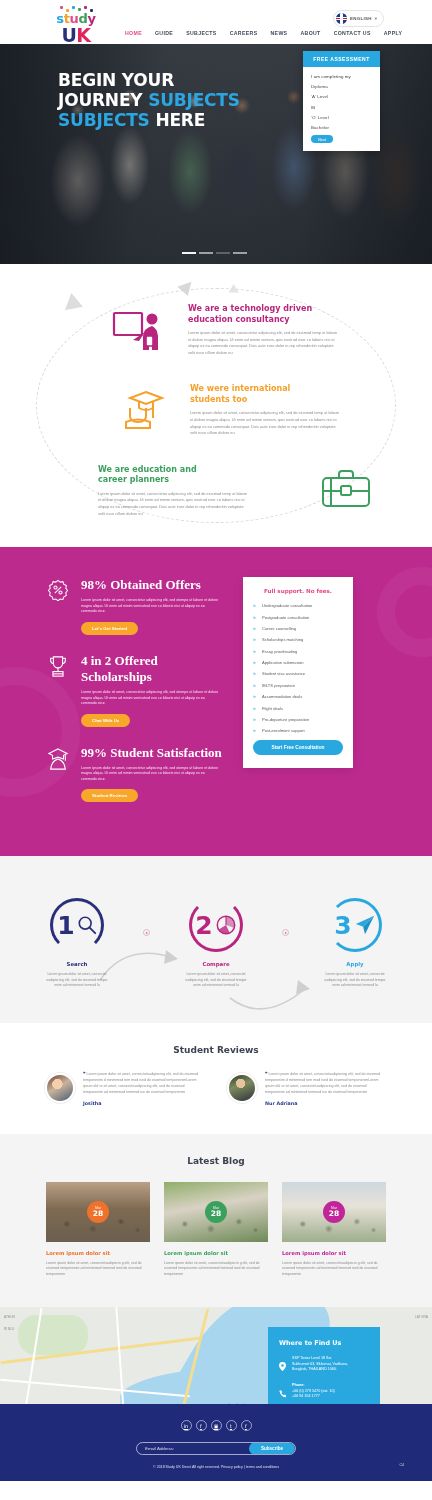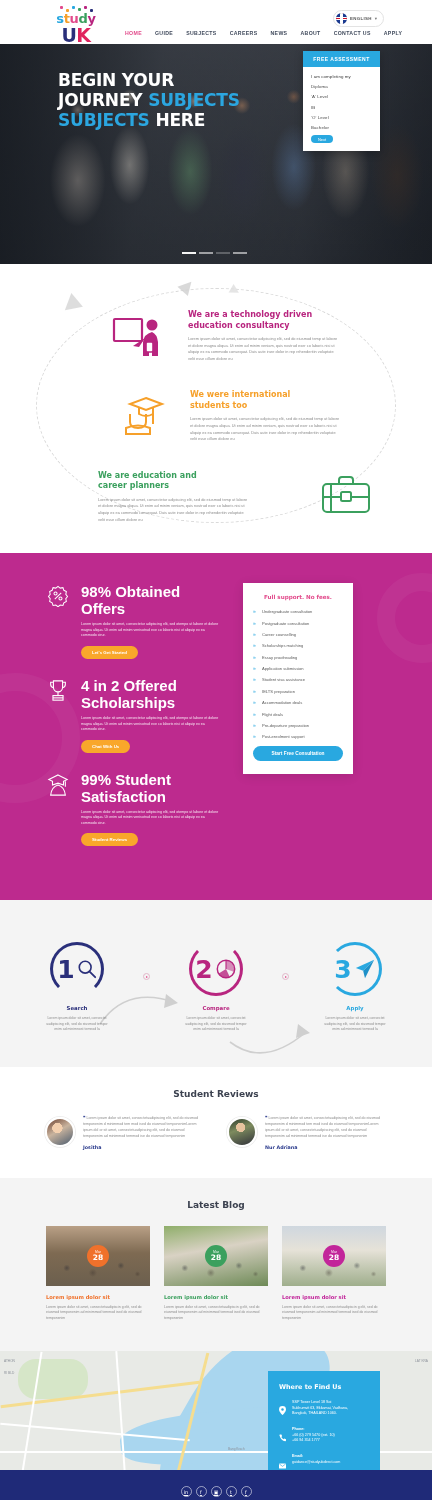--- a/index.html
+++ b/index.html
@@ -140,21 +140,21 @@
   .plane.p1 { left: 62px; top: 33px; border-left: 9px solid transparent; border-right: 9px solid transparent; border-bottom: 16px solid #d4d4d4; transform: rotate(-130deg); }
   .plane.p2 { left: 180px; top: 16px; border-left: 7px solid transparent; border-right: 7px solid transparent; border-bottom: 13px solid #cfcfcf; transform: rotate(42deg); }
   .plane.p3 { left: 230px; top: 22px; border-left: 5px solid transparent; border-right: 5px solid transparent; border-bottom: 9px solid #dedede; transform: rotate(120deg); }
 
   .feat { position: relative; display: flex; align-items: flex-start; }
   .feat .ic { flex: none; display: flex; align-items: center; justify-content: center; }
   .feat .tx h3 { font-size: 8px; line-height: 10.5px; font-weight: bold; font-family: "DejaVu Sans", sans-serif; }
   .feat .tx p {
     font-size: 3.9px; line-height: 6.6px; color: #8b8b8b; margin-top: 5px; max-width: 150px;
   }
-  .feat1 { padding-left: 110px; margin-top: 18px; }
+  .feat1 { padding-left: 110px; margin-top: 12px; }
   .feat1 .ic { position: absolute; left: 112px; top: 6px; }
   .feat1 .tx { margin-left: 78px; }
   .feat1 h3 { color: #b8257f; }
 
   .feat2 { padding-left: 98px; margin-top: 28px; }
   .feat2 .tx { width: 165px; }
   .feat2 h3 { color: #3ba05e; }
   .feat2 .ic { position: absolute; right: 60px; top: 2px; }
 
   .feat3 { padding-left: 118px; margin-top: 28px; }
@@ -166,21 +166,21 @@
   .stats {
     position: relative; background: #bd2a8e; padding: 30px 0 36px; overflow: hidden;
   }
   .stats .blob { position: absolute; border-radius: 50%; border: 18px solid rgba(255,255,255,.045); }
   .stats .b1 { width: 130px; height: 130px; left: -50px; top: 120px; }
   .stats .b2 { width: 90px; height: 90px; right: -35px; top: 20px; }
   .stats-inner { display: flex; padding: 0 45px; gap: 18px; position: relative; }
   .stats-left { width: 180px; }
   .stat { display: flex; gap: 10px; margin-bottom: 18px; }
   .stat .sic { flex: none; width: 26px; display: flex; justify-content: center; padding-top: 2px; }
-  .stat h4 { color: #fff; font-size: 15px; font-weight: bold; font-family: Liberation Sans, sans-serif; }
+  .stat h4 { color: #fff; font-size: 13px; font-weight: bold; font-family: Liberation Serif, serif; }
   .stat p { color: rgba(255,255,255,.88); font-size: 3.6px; line-height: 5.6px; margin-top: 5px; max-width: 140px; }
   .pill {
     display: inline-block; margin-top: 7px; background: #f9a72b; color: #fff;
     font-size: 4.4px; font-weight: bold; padding: 4px 11px; border-radius: 9px;
     border: 0; font-family: "Liberation Sans", sans-serif; cursor: pointer;
   }
   .support {
     width: 110px; background: #fff; padding: 11px 10px 13px; align-self: flex-start;
     box-shadow: 0 2px 10px rgba(0,0,0,.12);
   }
@@ -263,21 +263,21 @@
     position: absolute; left: 50%; top: 50%; transform: translate(-50%,-50%);
     width: 22px; height: 22px; border-radius: 50%; color: #fff; text-align: center;
     display: flex; flex-direction: column; align-items: center; justify-content: center;
   }
   .datebadge .m { font-size: 3.4px; line-height: 4px; opacity: .95; }
   .datebadge .d { font-size: 7.5px; font-weight: bold; line-height: 8px; font-family: "DejaVu Sans", sans-serif; }
   .post h6 { font-size: 5.2px; font-weight: bold; margin-top: 8px; font-family: "DejaVu Sans", sans-serif; }
   .post p { font-size: 3.5px; line-height: 5.6px; color: #8d8d8d; margin-top: 5px; }
 
   
-  .maprow { position: relative; height: 119px; background: #e8eae6; overflow: hidden; }
+  .maprow { position: relative; height: 97px; background: #e8eae6; overflow: hidden; }
   .maprow .water {
     position: absolute; left: 180px; top: -20px; width: 120px; height: 190px;
     background: #a9d6ef; transform: rotate(12deg) skewX(-18deg); border-radius: 40% 30% 50% 45%;
   }
   .maprow .water2 {
     position: absolute; left: 120px; top: 60px; width: 200px; height: 50px;
     background: #a9d6ef; transform: rotate(-6deg); border-radius: 40%;
   }
   .maprow .green1 { position: absolute; left: 18px; top: 8px; width: 70px; height: 40px; background: #d6e6c8; border-radius: 18px; }
   .maprow .green2 { position: absolute; left: 300px; top: 70px; width: 80px; height: 48px; background: #d6e6c8; border-radius: 14px; }

